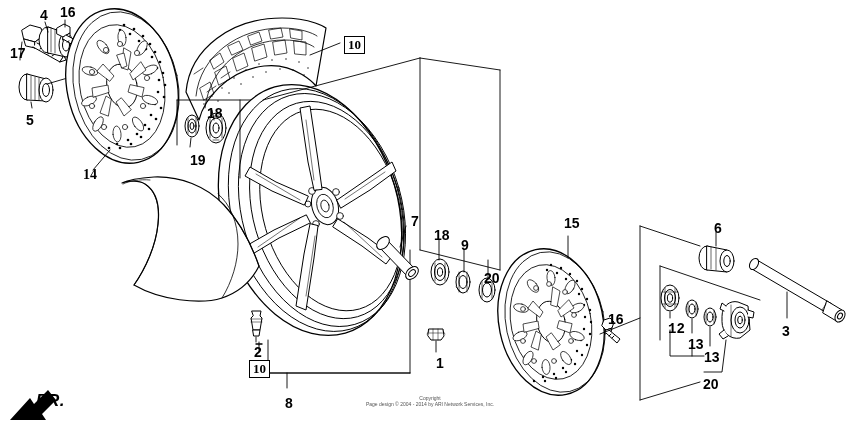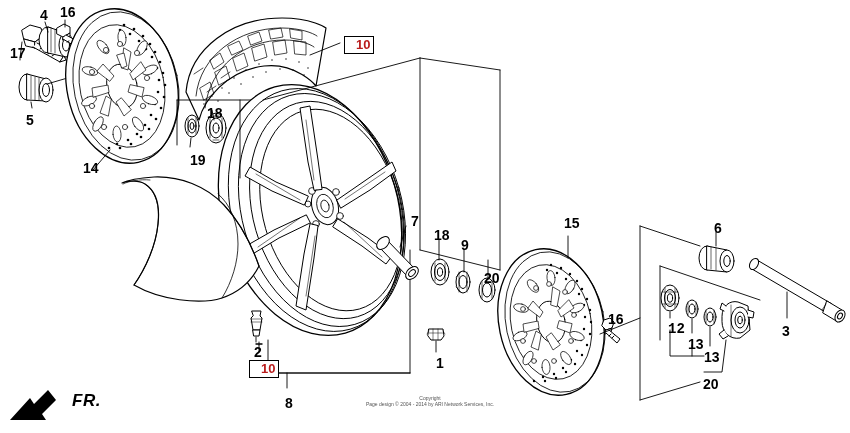--- a/index.html
+++ b/index.html
@@ -31,39 +31,38 @@
     font-size: 14px;
     font-weight: bold;
     color: #000000;
     line-height: 1;
     white-space: nowrap;
     -webkit-user-select: none;
     user-select: none;
   }
   .lbl-boxed {
     position: absolute;
-    font-family: Liberation Sans, sans-serif;
+    font-family: Liberation Serif, serif;
     font-size: 13px;
     font-weight: bold;
-    color: #b91c1c;
+    color: #000000;
     line-height: 1;
     white-space: nowrap;
     border: 1.5px solid #000;
     background: #fff;
-    padding: 1px 3px 2px 11px;
+    padding: 1px 3px 2px 3px;
   }
   .fr-text {
     position: absolute;
     font-family: "Liberation Sans", sans-serif;
     font-size: 17px;
     font-weight: bold;
     font-style: italic;
     color: #000;
     letter-spacing: 0.5px;
-    margin-left: 36px;
   }
   .copy-block {
     position: absolute;
     text-align: center;
     font-family: "Liberation Sans", sans-serif;
     color: #555;
     line-height: 1.25;
   }
   .copy-1 { font-size: 5px; }
   .copy-2 { font-size: 5px; }
@@ -528,21 +527,21 @@
         <path d="M10 420 L30 398 L34 404 L48 390 L56 400 L42 414 L46 420 Z" fill="#000" stroke="none"></path>
       </g>
 
     </g>
   </svg>
 
   <div class="lbl" style="left:10px;  top:46px;text-align:center;">17</div>
   <div class="lbl" style="left:40px;  top:8px;">4</div>
   <div class="lbl" style="left:60px; top:5px;">16</div>
   <div class="lbl" style="left:26px;  top:113px;">5</div>
-  <div class="lbl" style="left:83px;  top:161px;">14</div>
+  <div class="lbl" style="left:83px;  top:168px;font-family:Liberation Serif, serif;">14</div>
   <div class="lbl" style="left:207px; top:106px;">18</div>
   <div class="lbl" style="left:190px; top:153px;text-align:right;">19</div>
   <div class="lbl" style="left:254px; top:345px;">2</div>
   <div class="lbl" style="left:285px; top:396px;">8</div>
   <div class="lbl" style="left:411px; top:214px;">7</div>
   <div class="lbl" style="left:434px; top:228px;">18</div>
   <div class="lbl" style="left:461px; top:238px;">9</div>
   <div class="lbl" style="left:484px; top:248px;margin-top:23px;">20</div>
   <div class="lbl" style="left:436px; top:356px;">1</div>
   <div class="lbl" style="left:564px; top:216px;">15</div>

